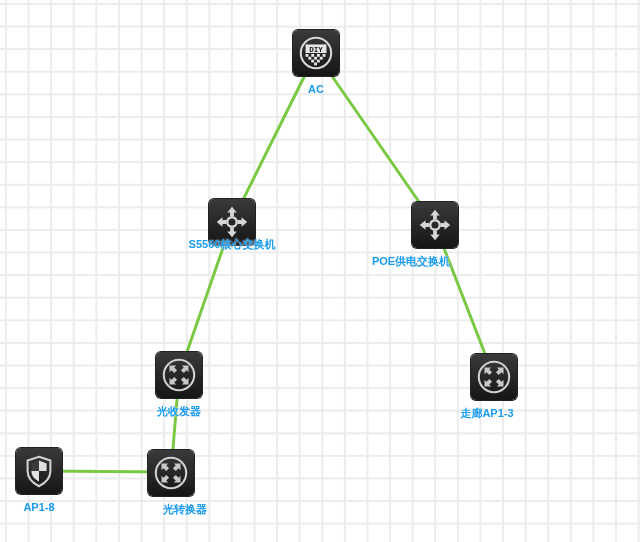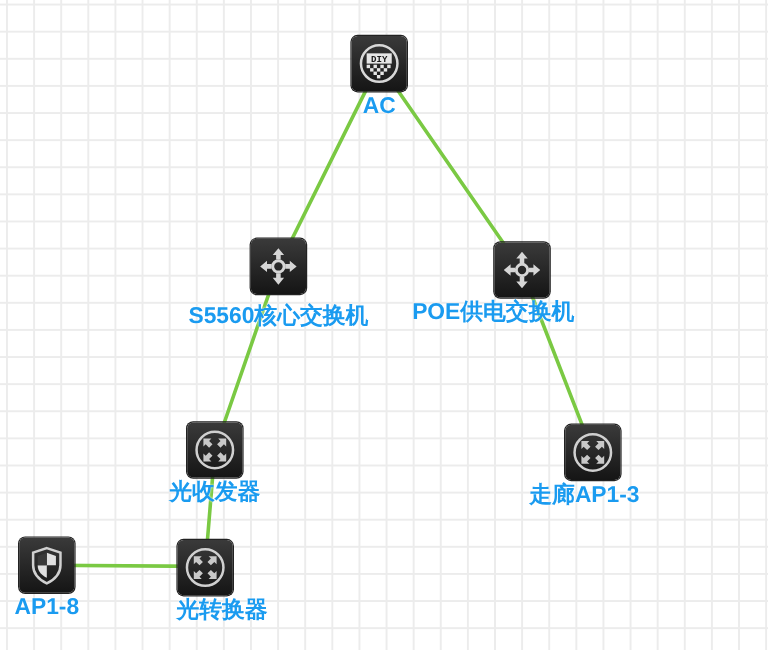--- a/index.html
+++ b/index.html
@@ -18,21 +18,21 @@
   .node { position:absolute; width:46px; height:64px; transform:translate(-23px,-23px); }
   .node .box {
     width:46px; height:46px; border-radius:5px;
     background:linear-gradient(#3a3a3a, #151515);
     box-shadow:0 0 0 1px #222;
     display:flex; align-items:center; justify-content:center;
   }
   .node .box svg { width:38px; height:38px; }
   .label {
     position:absolute; transform:translateX(-50%); white-space:nowrap;
-    color:#1a9bf0; font-weight:bold; font-size:19px; line-height:18px;
+    color:#1a9bf0; font-weight:bold; font-size:11px; line-height:18px;
     text-shadow:0 0 2px #fff;
   }
 </style>
 </head>
 <body>
 
 <svg id="canvas" xmlns="http://www.w3.org/2000/svg">
   <line class="link" x1="316" y1="53" x2="232" y2="222"></line>
   <line class="link" x1="316" y1="53" x2="435" y2="225"></line>
   <line class="link" x1="232" y1="222" x2="179" y2="375"></line>
@@ -68,21 +68,21 @@
   <div class="box">
     <svg viewBox="0 0 40 40" fill="#d6d6d6">
       <circle cx="20" cy="20" r="5" fill="none" stroke="#d6d6d6" stroke-width="2.6"></circle>
       <polygon points="20,4 25,10 22,10 22,14 18,14 18,10 15,10"></polygon>
       <polygon points="20,36 25,30 22,30 22,26 18,26 18,30 15,30"></polygon>
       <polygon points="4,20 10,15 10,18 14,18 14,22 10,22 10,25"></polygon>
       <polygon points="36,20 30,15 30,18 26,18 26,22 30,22 30,25"></polygon>
     </svg>
   </div>
 </div>
-<div class="label" style="left:232px;top:255px;">S5560核心交换机</div>
+<div class="label" style="left:232px;top:235px;">S5560核心交换机</div>
 
 <div class="node" style="left:435px;top:225px;">
   <div class="box">
     <svg viewBox="0 0 40 40" fill="#d6d6d6">
       <circle cx="20" cy="20" r="5" fill="none" stroke="#d6d6d6" stroke-width="2.6"></circle>
       <polygon points="20,4 25,10 22,10 22,14 18,14 18,10 15,10"></polygon>
       <polygon points="20,36 25,30 22,30 22,26 18,26 18,30 15,30"></polygon>
       <polygon points="4,20 10,15 10,18 14,18 14,22 10,22 10,25"></polygon>
       <polygon points="36,20 30,15 30,18 26,18 26,22 30,22 30,25"></polygon>
     </svg>

